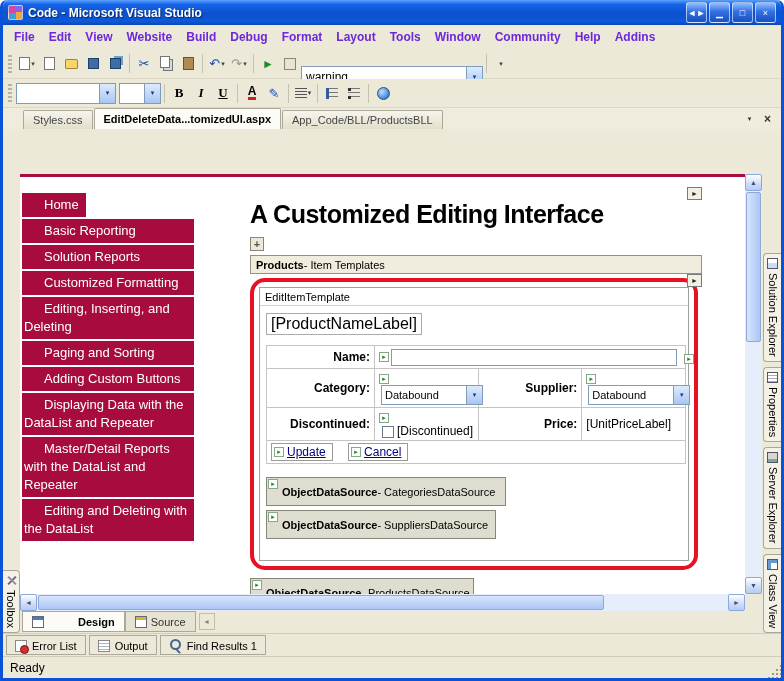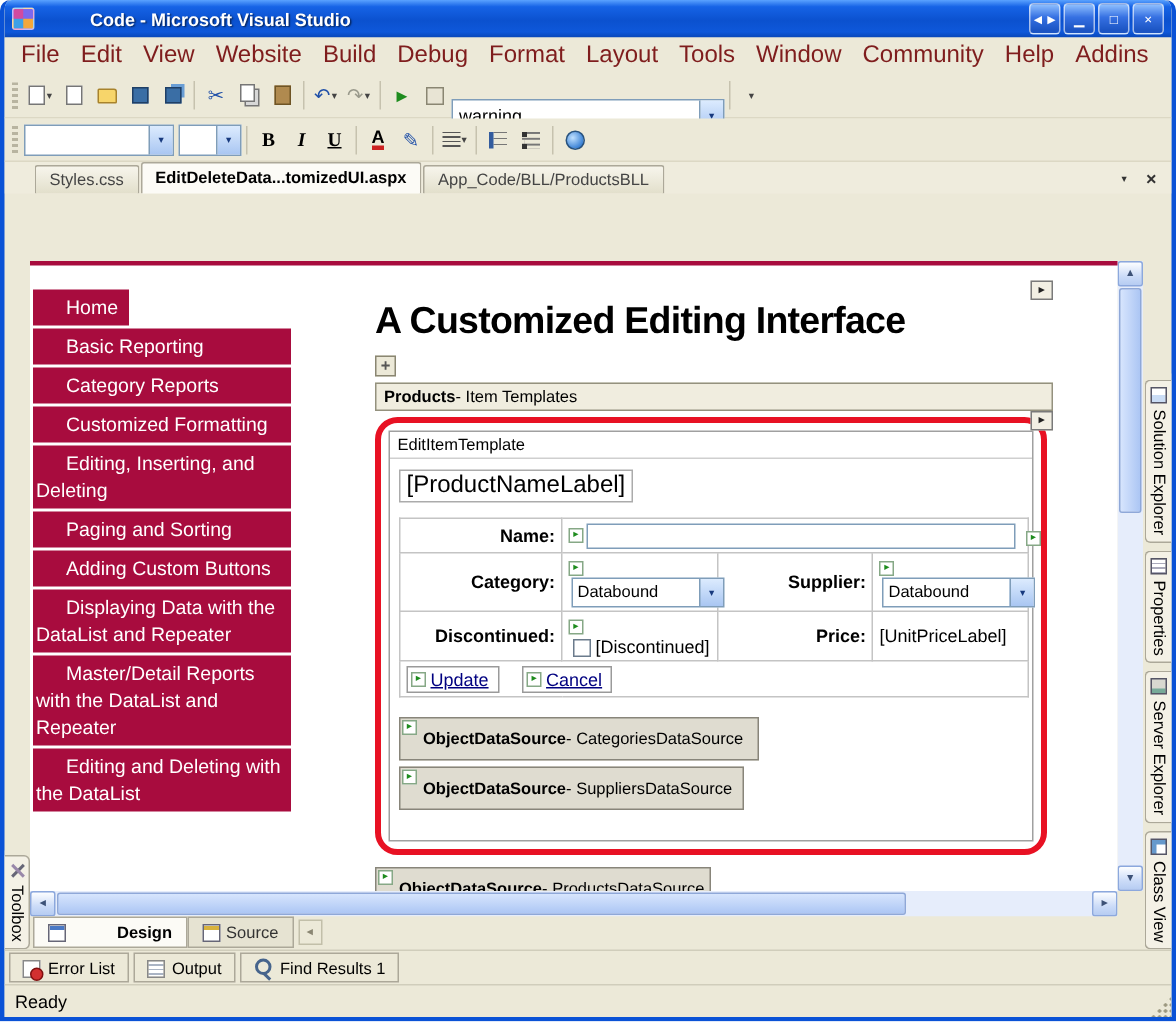--- a/index.html
+++ b/index.html
@@ -3,32 +3,32 @@
 <meta charset="utf-8">
 <style>
   * { margin:0; padding:0; box-sizing:border-box; }
   html,body { width:784px; height:681px; font-family:"Liberation Sans",sans-serif; font-size:12px; background:#fff; }
   .window { width:784px; height:681px; display:flex; flex-direction:column; background:#ECE9D8;
             border:3px solid #0A52D6; border-top:none; border-radius:7px 7px 0 0; overflow:hidden; }
 
   
   .titlebar { height:25px; flex:0 0 25px; display:flex; align-items:center; padding:0 5px;
     background:linear-gradient(180deg,#5AA2FF 0%,#1663E6 18%,#0B51CF 55%,#0E58DA 85%,#0847B8 100%);
-    border-radius:5px 5px 0 0;gap:32px; }
+    border-radius:5px 5px 0 0; }
   .app-icon { width:15px; height:15px; margin-right:5px; border-radius:2px;
     background:conic-gradient(#7B68EE 0 25%, #F2A73B 0 50%, #3CA0E8 0 75%, #D24AA0 0 100%); border:1px solid #fff8;}
   .title-text { color:#fff; font-weight:bold; font-size:12px; text-shadow:1px 1px 1px #0008; flex:1; }
   .winbtns { display:flex; gap:2px; }
   .winbtn { width:21px; height:21px; border:1px solid #ffffff99; border-radius:3px; color:#fff; font-size:9px;
     display:flex; align-items:center; justify-content:center;
     background:linear-gradient(180deg,#8FC0FF,#3570E2 45%,#1C55C4 90%); }
 
   
   .menubar { height:24px; flex:0 0 24px; display:flex; align-items:center; padding-left:4px; background:#ECE9D8; }
-  .menu-item { padding:3px 7px; font-size:16px; color:#7f1d1d; }
+  .menu-item { padding:3px 7px; font-size:12px; color:#6d28d9;font-weight:bold; }
   .toolbar { display:flex; align-items:center; padding:2px 4px; background:#ECE9D8; border-bottom:1px solid #DCD8C4; }
   .toolbar.row1 { height:30px; flex:0 0 30px; }
   .toolbar.row2 { height:29px; flex:0 0 29px; }
   .tgrip { width:4px; height:18px; margin:0 4px 0 1px;
     background:repeating-linear-gradient(180deg,#b8b4a0 0 2px,transparent 2px 4px); }
   .tsep { width:1px; height:19px; background:#C6C2AE; margin:0 3px; }
   .tbtn { height:22px; min-width:22px; display:flex; align-items:center; justify-content:center; gap:1px; padding:0 1px; }
   .tbtn .caret { font-size:7px; color:#444; }
   .g-blue { color:#1F4FA8; font-size:13px; } .g-gray { color:#9a9a8c; font-size:13px; }
   .g-green { color:#1E8C1E; font-size:12px; }
@@ -330,21 +330,21 @@
     </div>
 
     <div class="editor-col">
       <div class="design-wrap">
 
         <div class="viewport">
 
           <div class="nav">
             <div class="nav-item home">Home</div>
             <div class="nav-item">Basic Reporting</div>
-            <div class="nav-item">Category Reports</div>
+            <div class="nav-item">Solution Reports</div>
             <div class="nav-item">Customized Formatting</div>
             <div class="nav-item">Editing, Inserting, and Deleting</div>
             <div class="nav-item">Paging and Sorting</div>
             <div class="nav-item">Adding Custom Buttons</div>
             <div class="nav-item">Displaying Data with the DataList and Repeater</div>
             <div class="nav-item">Master/Detail Reports with the DataList and Repeater</div>
             <div class="nav-item">Editing and Deleting with the DataList</div>
           </div>
 
           <div class="sitemap-box">

